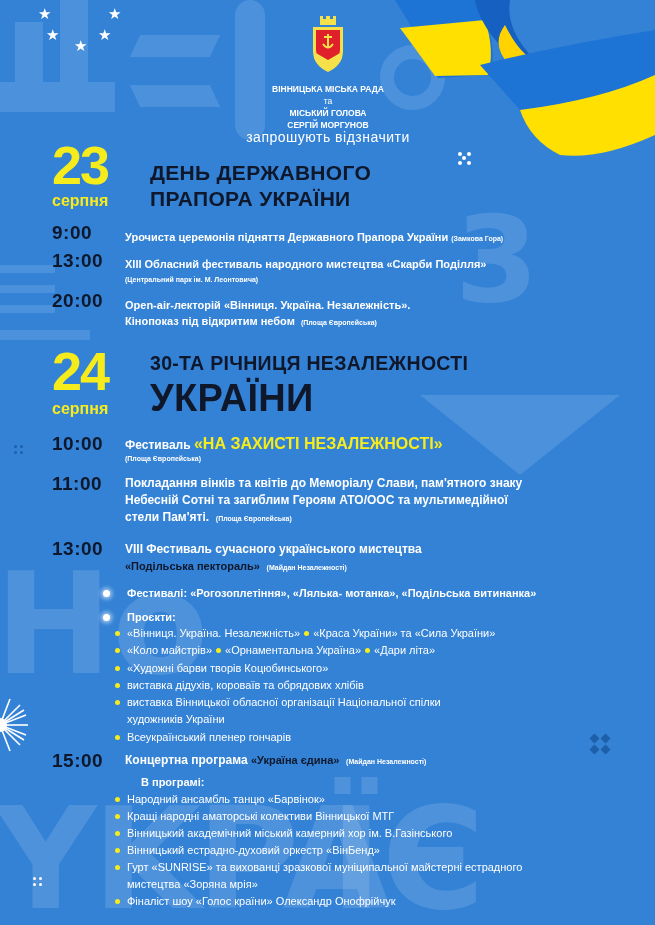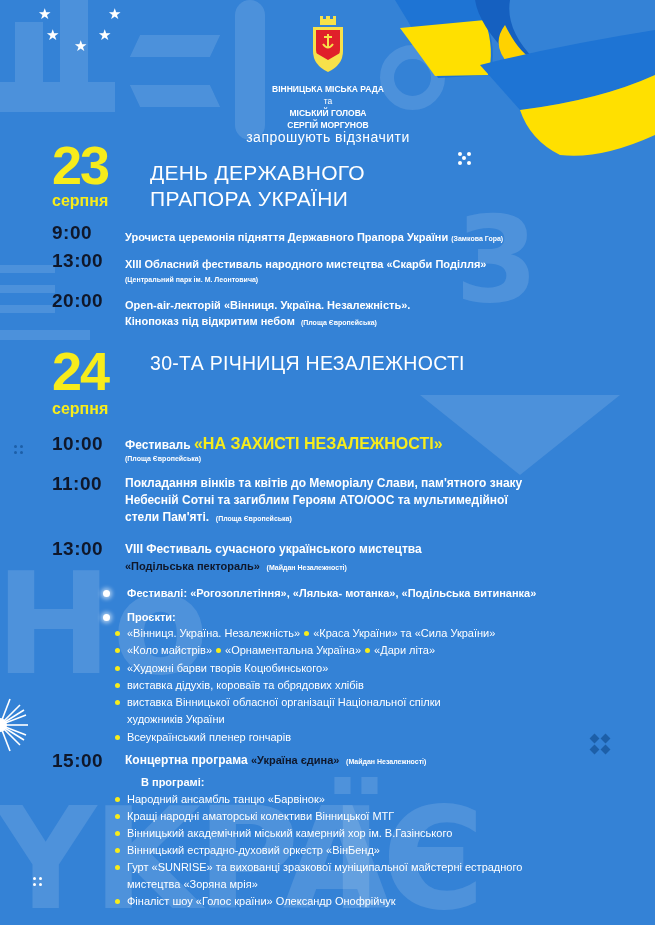--- a/index.html
+++ b/index.html
@@ -21,21 +21,21 @@
 
   .flag-svg { position: absolute; left: 380px; top: 0; width: 275px; height: 190px; }
 
   .coat { position: absolute; left: 311px; top: 16px; width: 34px; height: 56px; }
 
   .org { position: absolute; left: 228px; top: 83px; width: 200px; text-align: center; font-size: 8.5px; line-height: 12px; font-weight: 700; color: #fff; }
   .org .small { font-weight: 400; }
   .org .invite { font-weight: 400; font-size: 14px; letter-spacing: 0.5px; }
   .day-num { position: absolute; font-size: 54px; font-weight: 700; line-height: 1; letter-spacing: -2px; color: #f7ec1b; }
   .day-month { position: absolute; font-size: 16px; font-weight: 700; color: #f7ec1b; }
-  .day-title { position: absolute; font-size: 21px; font-weight: 400; color: #ffffff; line-height: 26px; letter-spacing: 0.3px; }
+  .day-title { position: absolute; font-size: 21px; font-weight: 700; color: #0f172a; line-height: 26px; letter-spacing: 0.3px; }
   .day-title.big { font-size: 38px; line-height: 40px; }
 
   .time { position: absolute; font-size: 19px; font-weight: 700; color: #0f172a; letter-spacing: 0.5px; }
   .ev { position: absolute; font-size: 11px; font-weight: 700; color: #ffffff; line-height: 16px; }
   .ev .loc { font-size: 7px; font-weight: 700; }
   .ev .hl { color: #f7ec1b; font-size: 16px; }
   .ev .hl-m { color: #0f172a; font-size: 11px; }
   .ev.mid { font-size: 12px; line-height: 17px; }
 
   .list { position: absolute; font-size: 11px; font-weight: 400; line-height: 17.3px; color: #fff; list-style: none; }
@@ -134,20 +134,21 @@
 
   <div class="time" style="left:52px;top:290px;">20:00</div>
   <div class="ev" style="left:125px;top:297px;">
     <div>Open-air-лекторій «Вінниця. Україна. Незалежність».</div>
     <div><span>Кінопоказ під відкритим небом</span>&nbsp; <span class="loc">(Площа Європейська)</span></div>
   </div>
 
   <div class="day-num" style="left:52px;top:344px;">24</div>
   <div class="day-month" style="left:52px;top:400px;">серпня</div>
   <div class="day-title" style="left:150px;top:350px;font-size:19.5px;">30-ТА РІЧНИЦЯ НЕЗАЛЕЖНОСТІ</div>
+  <div class="day-title big" style="left:150px;top:378px;">УКРАЇНИ</div>
 
   <div class="dots4" style="left:14px;top:445px;width:10px;height:10px;">
     <i style="left:0;top:0;width:3px;height:3px;background:#1d5fa8"></i>
       <i style="left:6px;top:0;width:3px;height:3px;background:#1d5fa8"></i>
       <i style="left:0;top:6px;width:3px;height:3px;background:#1d5fa8"></i>
       <i style="left:6px;top:6px;width:3px;height:3px;background:#1d5fa8"></i>
   </div>
 
   <div class="time" style="left:52px;top:433px;">10:00</div>
   <div class="ev mid" style="left:125px;top:435px;">

